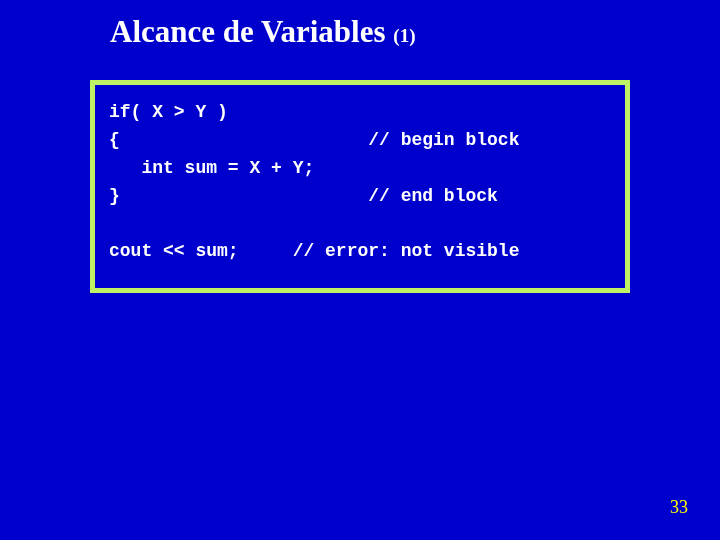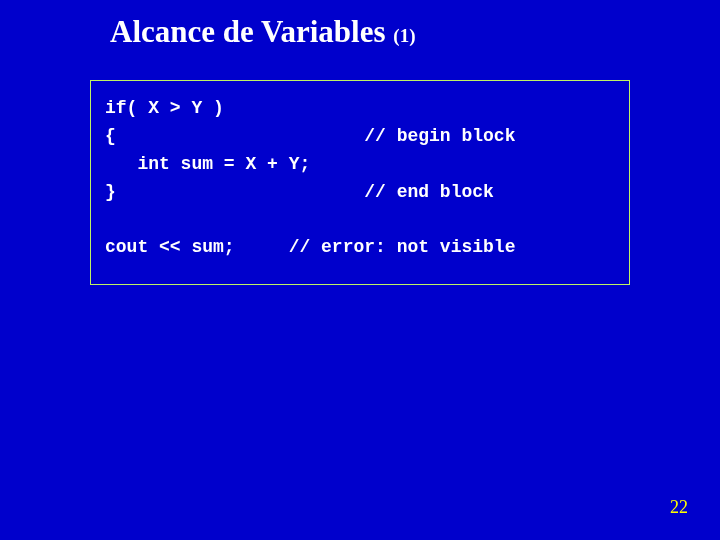--- a/index.html
+++ b/index.html
@@ -33,21 +33,21 @@
   }
   .body-text {
     color: #ffffff;
     font-size: 21px;
     font-family: Arial, Helvetica, sans-serif;
     line-height: 1.3;
     margin-left: 4px;
     margin-bottom: 30px;
   }
   .code-box {
-    border: 1px solid #bef264;
+    border: 5px solid #bef264;
     margin: 0 50px 0 50px;
     padding: 14px 16px 22px 14px;
     color: #ffffff;
     font-family: "Courier New", Courier, monospace;
     font-size: 18px;
     font-weight: bold;
     line-height: 1.55;
     white-space: pre;
   }
   .page-number {
@@ -65,14 +65,14 @@
 <div class="slide">
   <h1 class="title">
     <span>Alcance de Variables </span><span class="title-sub">(1)</span>
   </h1>
   <div class="code-box">if( X &gt; Y )
 {                       // begin block
    int sum = X + Y;
 }                       // end block
 
 cout &lt;&lt; sum;     // error: not visible</div>
-  <div class="page-number">22</div>
+  <div class="page-number">33</div>
 </div>
 
 </body></html>

